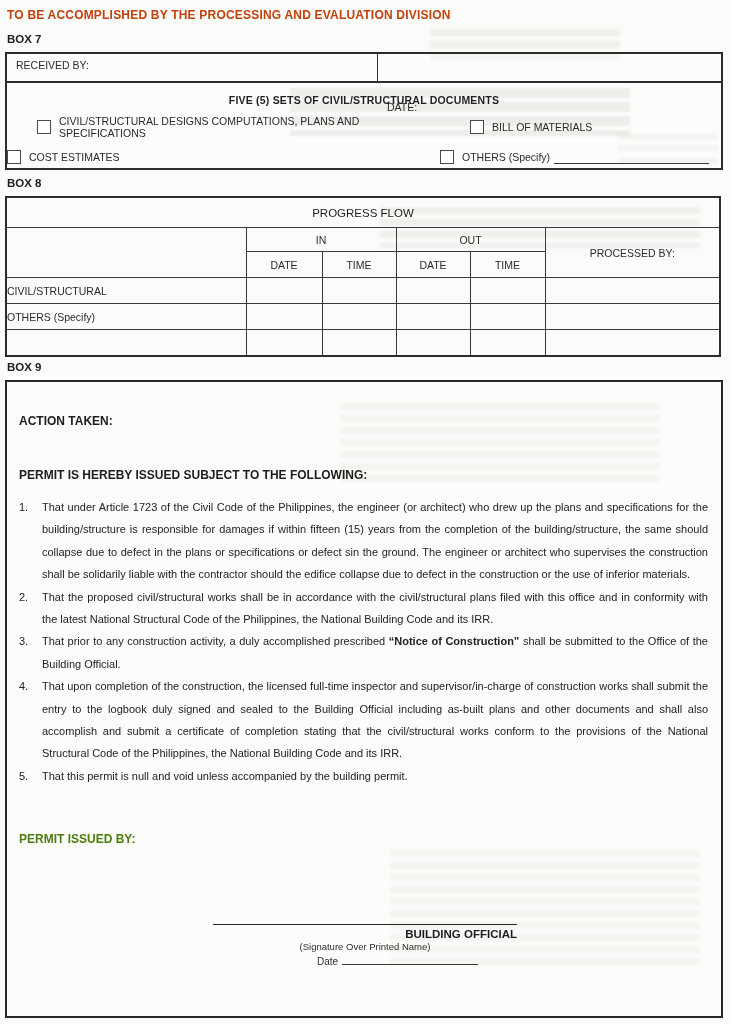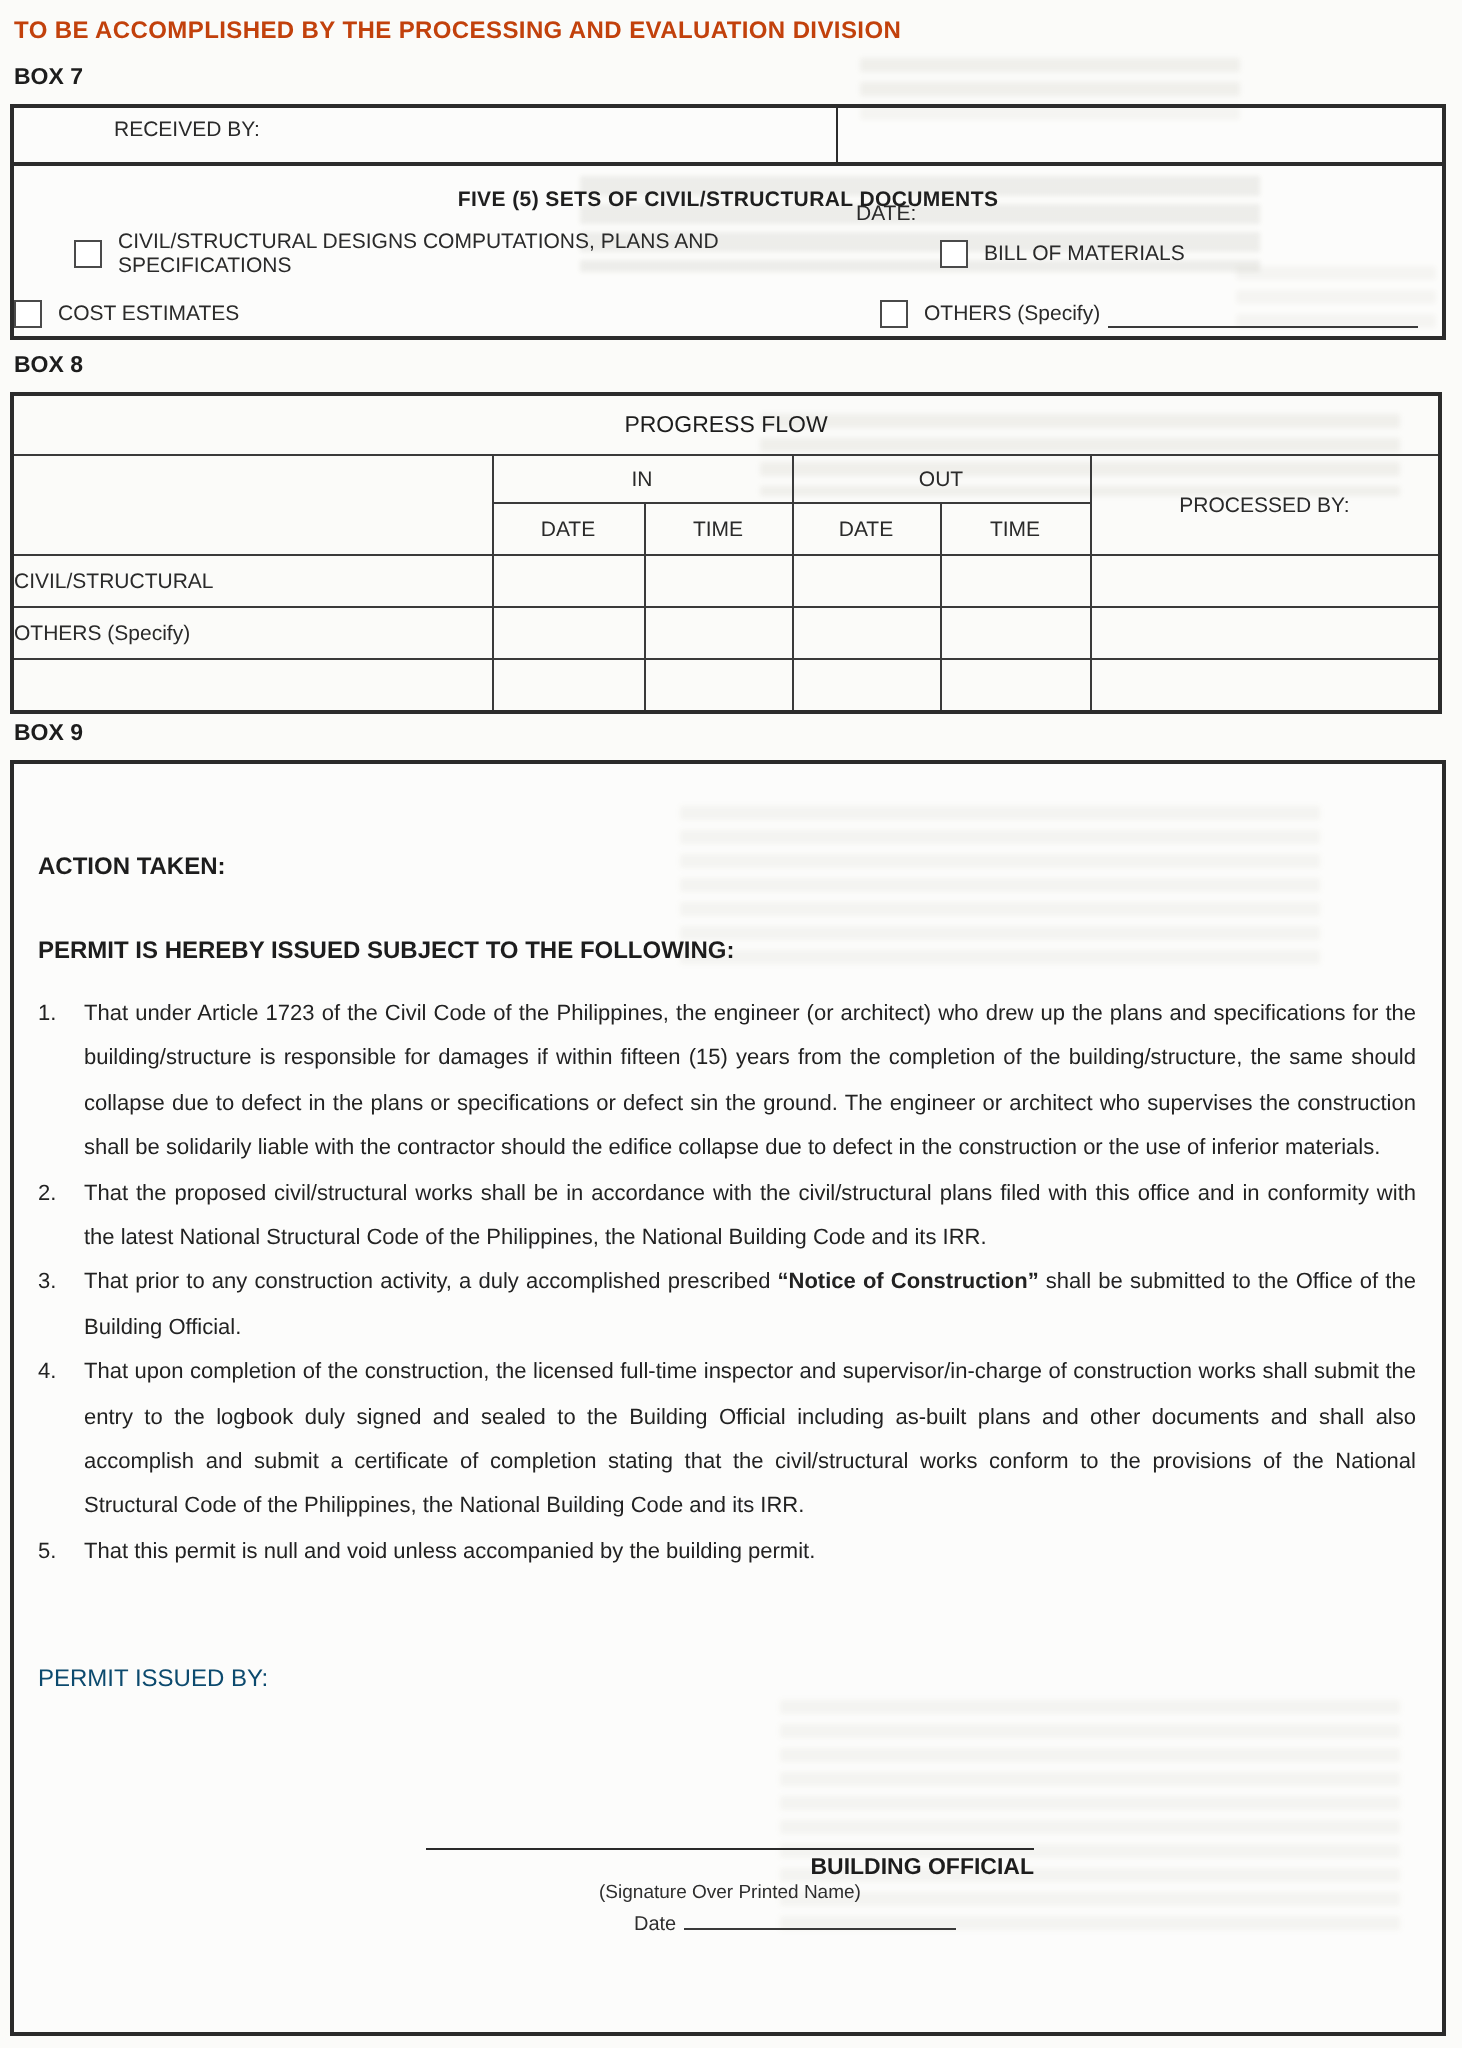--- a/index.html
+++ b/index.html
@@ -22,21 +22,21 @@
   #box8-label{top:177px;}
   #box9-label{top:361px;}
 
   
   .box7{
     position:absolute;top:52px;left:5px;width:714px;height:114px;
     border:2px solid #2c2c2c;background:rgba(255,255,255,.35);
   }
   .box7-row1{display:flex;height:27px;border-bottom:2px solid #2c2c2c;}
   .box7-cell{font-size:10.5px;color:#2a2a2a;padding:5px 0 0 9px;}
-  .box7-cell.left{width:361px;border-right:1.5px solid #2c2c2c;margin-left:41px;}
+  .box7-cell.left{width:361px;border-right:1.5px solid #2c2c2c;}
   .box7-cell.right{flex:1;margin-top:42px;}
   .fill-space{display:inline-block;min-width:40px;}
   .docs-title{
     text-align:center;font-size:10.5px;font-weight:bold;color:#1f1f1f;
     margin-top:11px;letter-spacing:.2px;
   }
   .checkbox-grid{
     display:grid;grid-template-columns:433px 1fr;
     row-gap:11px;margin-top:9px;padding-right:12px;
   }
@@ -65,29 +65,29 @@
   .pt-sub{height:25px;text-align:center;}
   .pt-processed{text-align:center;}
   .pt-rowlabel{height:25px;padding-left:8px;text-align:left;}
   .pt-blank{}
 
   
   .box9{
     position:absolute;top:380px;left:5px;width:714px;height:634px;
     border:2.5px solid #2a2a2a;background:rgba(255,255,255,.3);
   }
-  .action-taken{position:absolute;top:44px;left:12px;font-size:12px;font-weight:bold;color:#1d1d1d;}
+  .action-taken{position:absolute;top:32px;left:12px;font-size:12px;font-weight:bold;color:#1d1d1d;}
   .action-taken-area{position:absolute;top:46px;left:12px;right:12px;height:34px;}
   .permit-heading{position:absolute;top:86px;left:12px;font-size:12px;font-weight:bold;color:#1d1d1d;}
   .conditions{position:absolute;top:114px;left:12px;right:13px;}
   .cond{display:flex;font-size:11px;line-height:22.4px;color:#222;}
   .cond-num{width:23px;flex-shrink:0;}
   .cond-text{flex:1;text-align:justify;}
   .cond-text b{font-weight:bold;}
-  .permit-issued{position:absolute;top:450px;left:12px;font-size:12px;font-weight:normal;color:#0c4a6e;}
+  .permit-issued{position:absolute;top:450px;left:12px;font-size:12px;font-weight:bold;color:#4d7c0f;}
   .sig-block{position:absolute;top:536px;left:206px;width:304px;text-align:center;}
   .sig-line{border-bottom:1.5px solid #2a2a2a;height:6px;margin-bottom:3px;}
   .sig-title{font-size:11.5px;font-weight:bold;color:#1d1d1d;text-align:right;}
   .sig-subtitle{font-size:9.5px;color:#2e2e2e;margin-top:1px;}
   .sig-date-row{font-size:10px;color:#2e2e2e;text-align:left;padding-left:104px;margin-top:2px;}
   .date-underline{display:inline-block;width:136px;border-bottom:1.2px solid #3a3a3a;height:10px;margin-left:4px;}
 
   
   .ghost{
     position:absolute;pointer-events:none;opacity:.5;filter:blur(1.3px);

